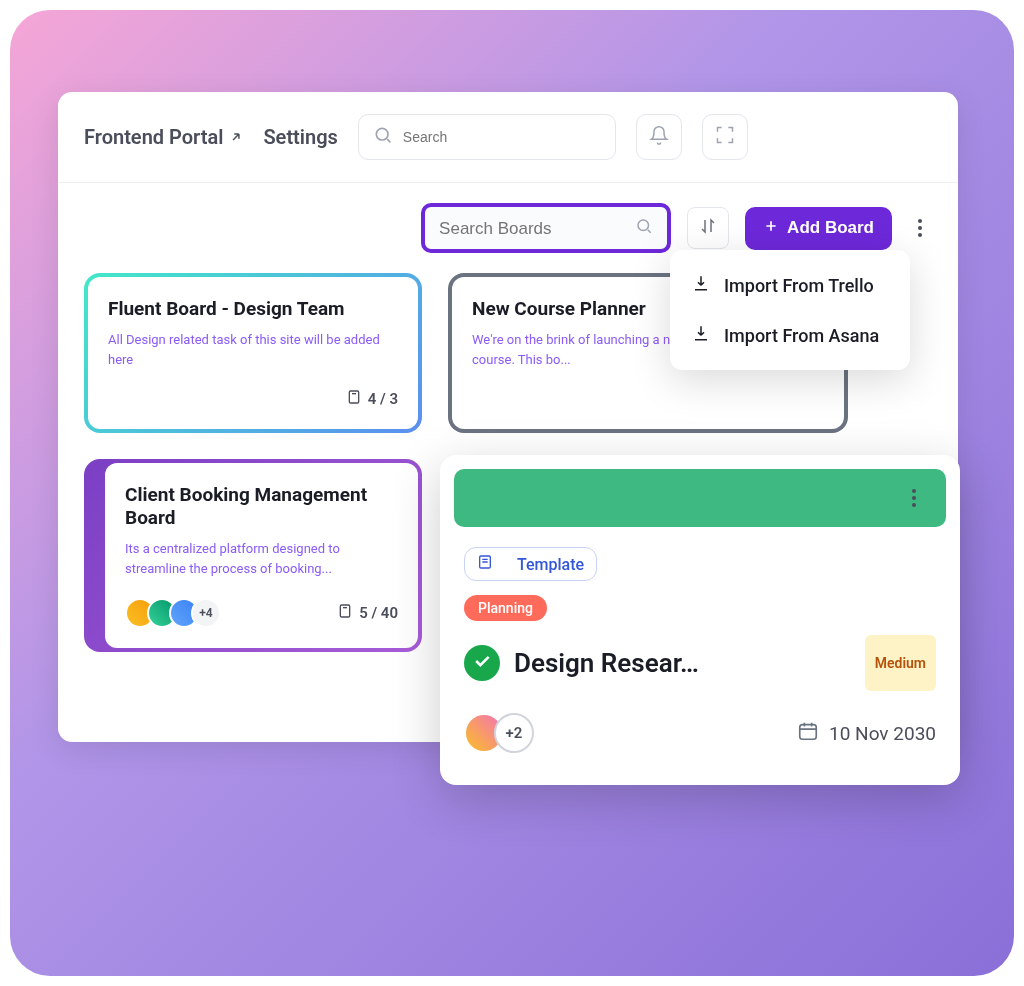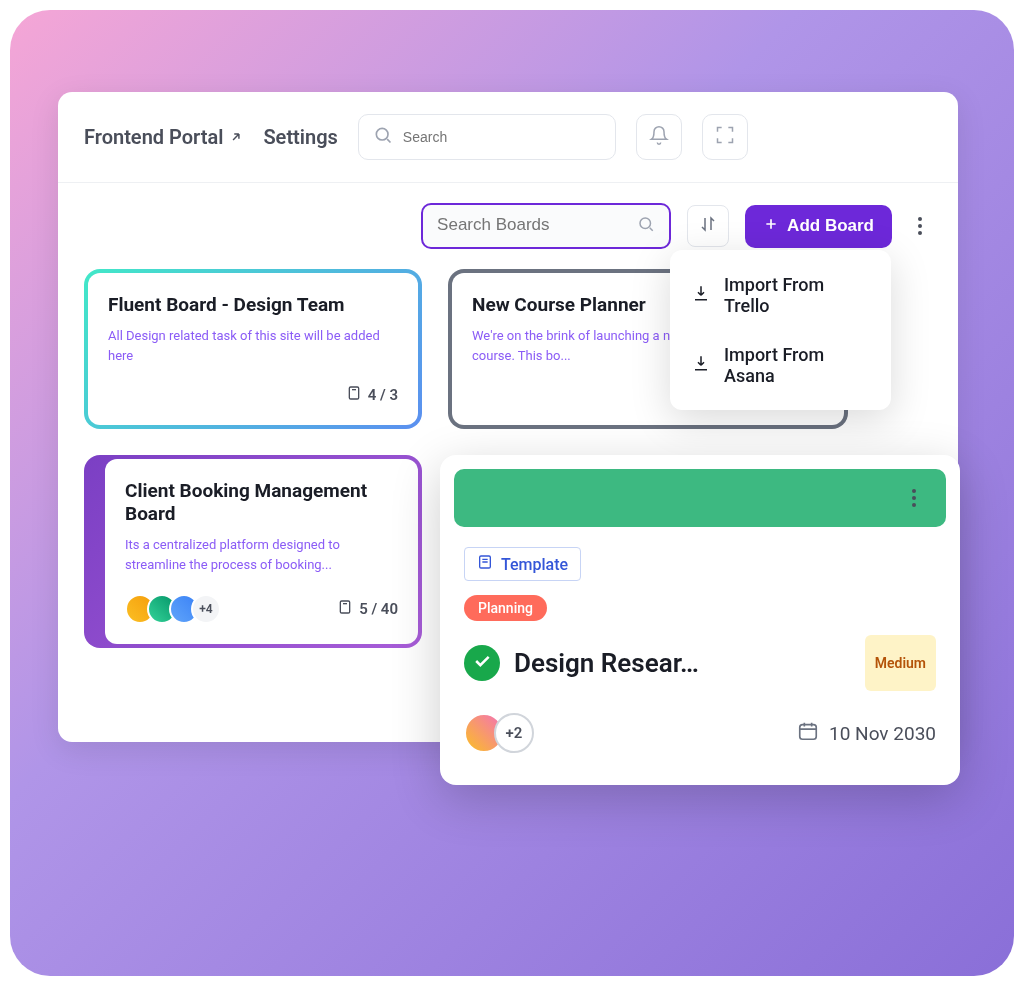--- a/index.html
+++ b/index.html
@@ -74,22 +74,22 @@
 }
 .toolbar {
   display: flex;
   align-items: center;
   justify-content: flex-end;
   padding: 20px 26px;
   gap: 16px;
 }
 .search-boards {
   display: flex;
-  align-items: flex-start;
-  border: 2px solid #6d28d9;
+  align-items: flex-end;
+  border: 4px solid #6d28d9;
   border-radius: 10px;
   padding: 10px 14px;
   width: 250px;
   background: #fafbfc;
 }
 .search-boards input {
   border: none;
   outline: none;
   font-size: 17px;
   color: #9da3b0;
@@ -183,21 +183,21 @@
   margin-left: -8px;
 }
 .board-count {
   display: flex; align-items: center; gap: 6px;
   font-size: 15px; font-weight: 600; color: #4a4e5a;
 }
 .dropdown {
   position: absolute;
   left: 670px;
   top: 250px;
-  width: 221px;
+  width: 240px;
   background: #fff;
   border-radius: 12px;
   box-shadow: 0 10px 40px rgba(0,0,0,0.15);
   padding: 10px 0;
   z-index: 30;
 }
 .dropdown-item {
   display: flex;
   align-items: center;
   gap: 14px;
@@ -225,23 +225,23 @@
   border-radius: 10px;
   display: flex;
   align-items: center;
   justify-content: flex-end;
   padding: 0 20px;
 }
 .task-body { padding: 20px 10px 18px; }
 .template-badge {
   display: inline-flex;
   align-items: center;
-  gap: 8px;
+  gap: 24px;
   border: 1px solid #c7d4f5;
-  border-radius: 4px;
+  border-radius: 12px;
   padding: 6px 12px;
   color: #3456d8;
   font-size: 16px;
   font-weight: 500;
   margin-bottom: 14px;
 }
 .planning-tag {
   display: inline-block;
   background: #ff6b5b;
   color: #fff;

